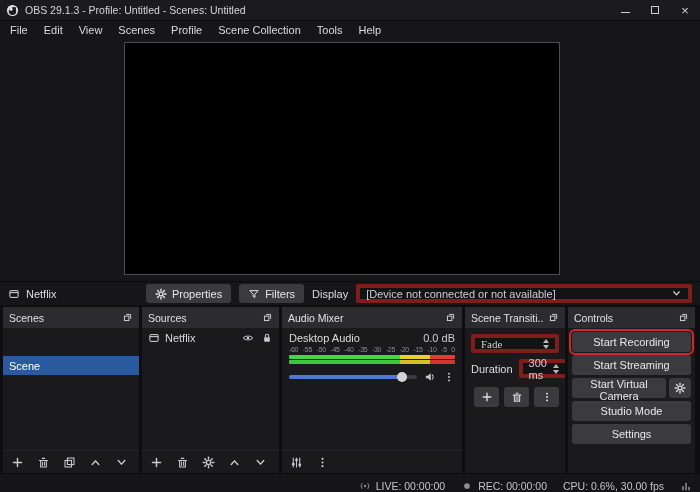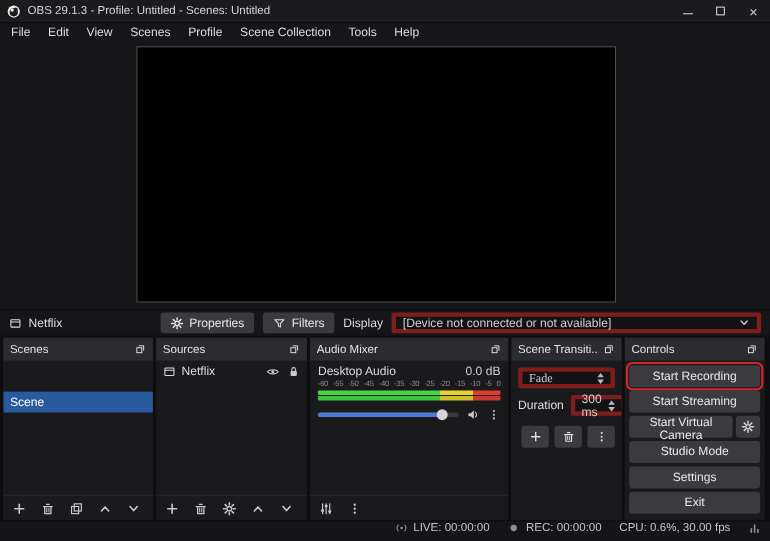--- a/index.html
+++ b/index.html
@@ -81,21 +81,21 @@
 
   
   .controls-body { padding:4px; display:flex; flex-direction:column; gap:3px; }
   .cbtn { height:20px; background:#3a3a3f; border:none; border-radius:3px; color:#e8e8ea; font-family:inherit; font-size:11px; cursor:pointer; width:100%; }
   .cbtn-rec { outline:2px solid #d3242b; outline-offset:1px; }
   .vc-row { display:flex; gap:3px; }
   .vc-row .cbtn { flex:1; }
   .gear-btn { width:22px; flex:none; height:20px; background:#3a3a3f; border:none; border-radius:3px; color:#dcdcde; display:flex; align-items:center; justify-content:center; cursor:pointer; }
 
   
-  .statusbar { height:19px; margin-top:auto; background:#151517; border-top:1px solid #0a0a0a; display:flex; align-items:flex-start; justify-content:flex-end; gap:16px; padding:0 8px; font-size:10.5px; color:#c4c4c8; }
+  .statusbar { height:19px; margin-top:auto; background:#151517; border-top:1px solid #0a0a0a; display:flex; align-items:flex-end; justify-content:flex-end; gap:16px; padding:0 8px; font-size:10.5px; color:#c4c4c8; }
   .status-group { display:flex; align-items:center; gap:5px; }
   .status-icon { color:#8f8f93; }
 
   .ic { width:13px; height:13px; display:block; }
   .ic-sm { width:11px; height:11px; display:block; }
   .ic-xs { width:12px; height:12px; display:block; }
 </style>
 </head>
 <body>
 
@@ -462,21 +462,20 @@
         <div class="vc-row">
           <button class="cbtn">Start Virtual Camera</button>
           <button class="gear-btn">
               <svg class="ic-xs">
                 <use href="#i-gear"></use>
               </svg>
             </button>
         </div>
         <button class="cbtn">Studio Mode</button>
         <button class="cbtn">Settings</button>
-        <button class="cbtn">Exit</button>
       </div>
     </div>
 
   </div>
 
   <div class="statusbar">
     <span class="status-group">
       <svg class="ic-xs status-icon">
           <use href="#i-broadcast"></use>
         </svg>

